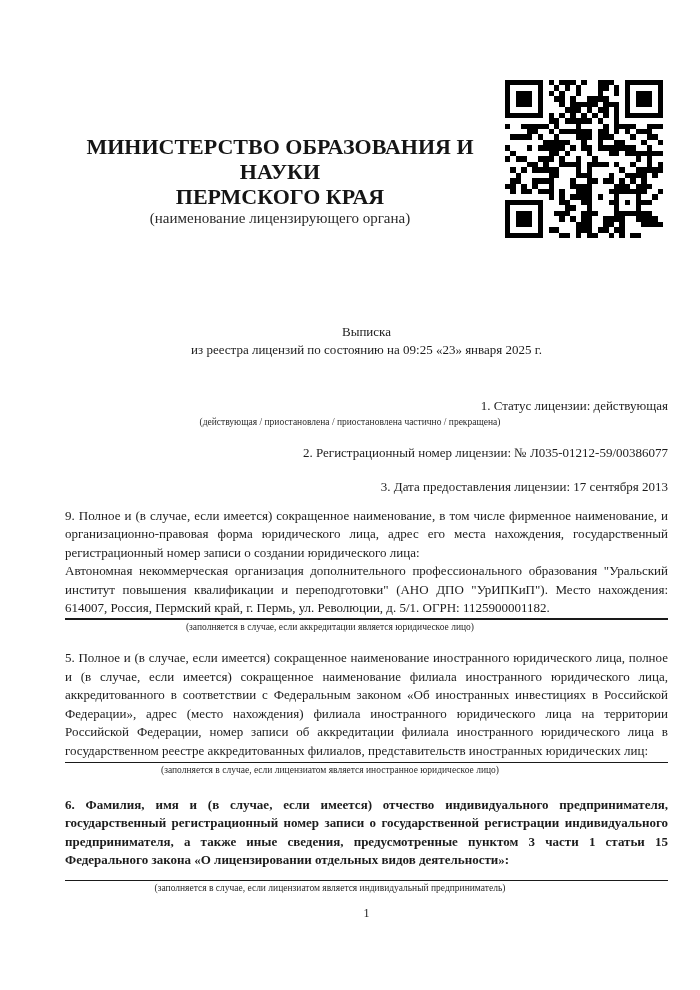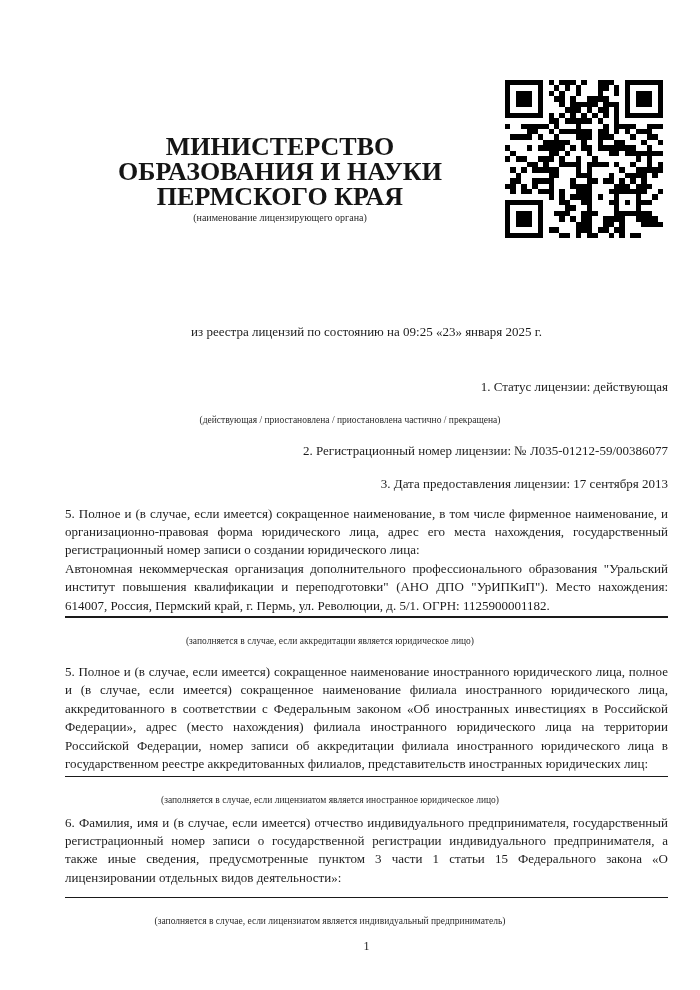--- a/index.html
+++ b/index.html
@@ -21,27 +21,27 @@
     position:absolute;
     left:65px;top:0;
     width:603px;
   }
   .header{
     padding-top:134px;
     width:430px;
     text-align:center;
   }
   .ministry{
-    font-size:26px;
+    font-size:22px;
     font-weight:bold;
     line-height:25px;
     color:#151515;
   }
   .small-caption{
-    font-size:10px;
+    font-size:15px;
     line-height:12px;
     margin-top:3px;
     color:#2a2a2a;
   }
   .doc-title{
     margin-top:99px;
     text-align:center;
     font-size:13px;
     line-height:18.4px;
   }
@@ -50,28 +50,28 @@
     font-size:13px;
     line-height:18.4px;
     text-align:right;
   }
   .just{text-align:justify;}
   .first{margin-top:37px;}
   .m2{margin-top:16px;}
   .m3{margin-top:15px;}
   .m4{margin-top:11px;}
   .m5{margin-top:16px;}
-  .m6{margin-top:8px;}
+  .m6{margin-top:20px;font-weight:bold;}
   .m7{margin-top:30px;}
   .caption{
     width:530px;
     text-align:center;
     font-size:9.5px;
     line-height:12px;
-    margin-top:17px;
+    margin-top:1px;
     color:#2a2a2a;
   }
   .c1{margin-left:20px;}
   .rule{
     width:603px;
     border-top:2px solid #1a1a1a;
     height:0;
   }
   .r4{margin-top:1px;}
   .r5{margin-top:2px;border-top-width:1.5px;}
@@ -521,33 +521,34 @@
 
     <header class="header">
       <div class="ministry">
         <div>МИНИСТЕРСТВО ОБРАЗОВАНИЯ И НАУКИ</div>
         <div>ПЕРМСКОГО КРАЯ</div>
       </div>
       <div class="small-caption">(наименование лицензирующего органа)</div>
     </header>
 
     <div class="doc-title">
+      <div>Выписка</div>
       <div>из реестра лицензий по состоянию на 09:25 «23» января 2025 г.</div>
     </div>
 
     <section>
 
       <p class="item first">1. Статус лицензии: действующая</p>
       <div class="caption c1">(действующая / приостановлена / приостановлена частично / прекращена)</div>
 
       <p class="item m2">2. Регистрационный номер лицензии: № Л035-01212-59/00386077</p>
 
       <p class="item m3">3. Дата предоставления лицензии: 17 сентября 2013</p>
 
-      <p class="item m4 just">5. Полное и (в случае, если имеется) сокращенное наименование, в том числе фирменное наименование, и организационно-правовая форма юридического лица, адрес его места нахождения, государственный регистрационный номер записи о создании юридического лица:</p>
+      <p class="item m4 just">9. Полное и (в случае, если имеется) сокращенное наименование, в том числе фирменное наименование, и организационно-правовая форма юридического лица, адрес его места нахождения, государственный регистрационный номер записи о создании юридического лица:</p>
       <p class="item just">Автономная некоммерческая организация дополнительного профессионального образования "Уральский институт повышения квалификации и переподготовки" (АНО ДПО "УрИПКиП"). Место нахождения: 614007, Россия, Пермский край, г. Пермь, ул. Революции, д. 5/1. ОГРН: 1125900001182.</p>
       <div class="rule r4"></div>
       <div class="caption">(заполняется в случае, если аккредитации является юридическое лицо)</div>
 
       <p class="item m5 just">5. Полное и (в случае, если имеется) сокращенное наименование иностранного юридического лица, полное и (в случае, если имеется) сокращенное наименование филиала иностранного юридического лица, аккредитованного в соответствии с Федеральным законом «Об иностранных инвестициях в Российской Федерации», адрес (место нахождения) филиала иностранного юридического лица на территории Российской Федерации, номер записи об аккредитации филиала иностранного юридического лица в государственном реестре аккредитованных филиалов, представительств иностранных юридических лиц:</p>
       <div class="rule r5"></div>
       <div class="caption">(заполняется в случае, если лицензиатом является иностранное юридическое лицо)</div>
 
       <p class="item m6 just">6. Фамилия, имя и (в случае, если имеется) отчество индивидуального предпринимателя, государственный регистрационный номер записи о государственной регистрации индивидуального предпринимателя, а также иные сведения, предусмотренные пунктом 3 части 1 статьи 15 Федерального закона «О лицензировании отдельных видов деятельности»:</p>
       <div class="rule r6"></div>

